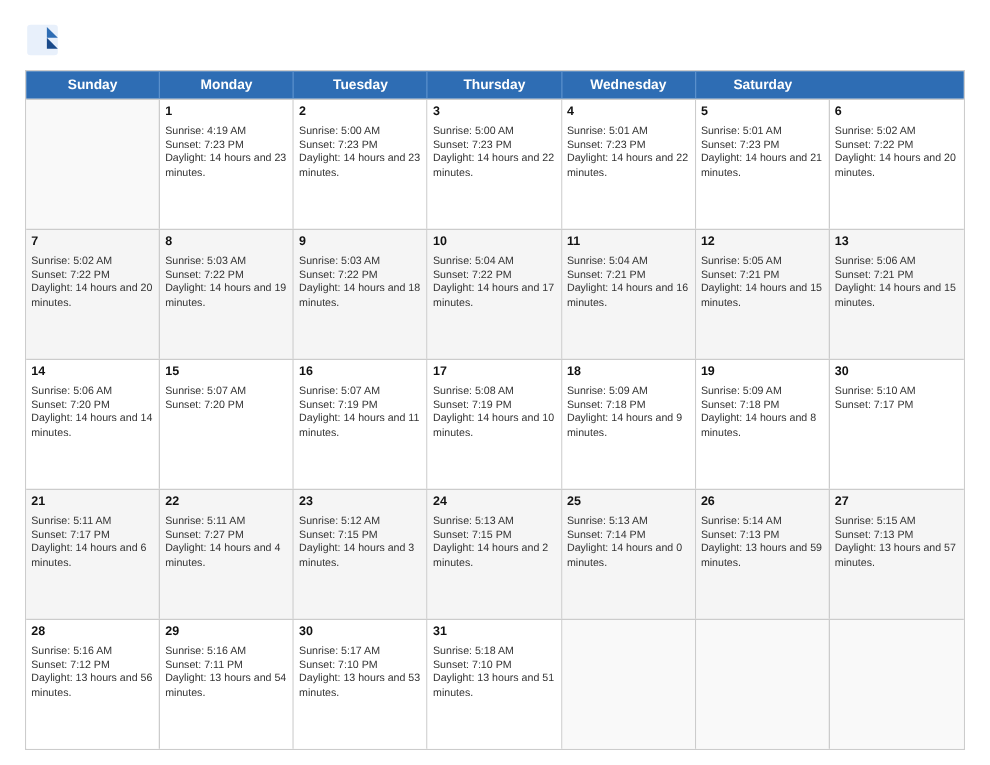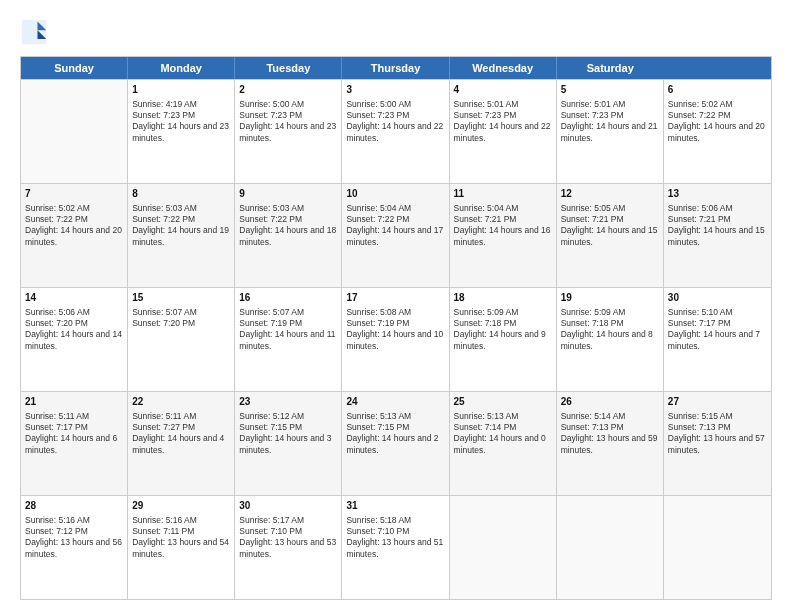--- a/index.html
+++ b/index.html
@@ -262,21 +262,20 @@
           <div class="cal-cell">
             <span class="day-num">19</span>
             <div>Sunrise: 5:09 AM</div>
             <div>Sunset: 7:18 PM</div>
             <div>Daylight: 14 hours and 8 minutes.</div>
           </div>
           <div class="cal-cell">
             <span class="day-num">30</span>
             <div>Sunrise: 5:10 AM</div>
             <div>Sunset: 7:17 PM</div>
-            <div>Daylight: 14 hours and 7 minutes.</div>
           </div>
         </div>
         <div class="cal-week">
           <div class="cal-cell alt-bg">
             <span class="day-num">21</span>
             <div>Sunrise: 5:11 AM</div>
             <div>Sunset: 7:17 PM</div>
             <div>Daylight: 14 hours and 6 minutes.</div>
           </div>
           <div class="cal-cell alt-bg">

